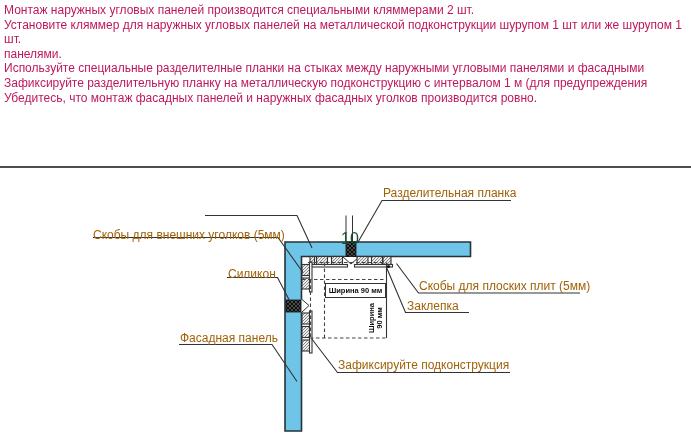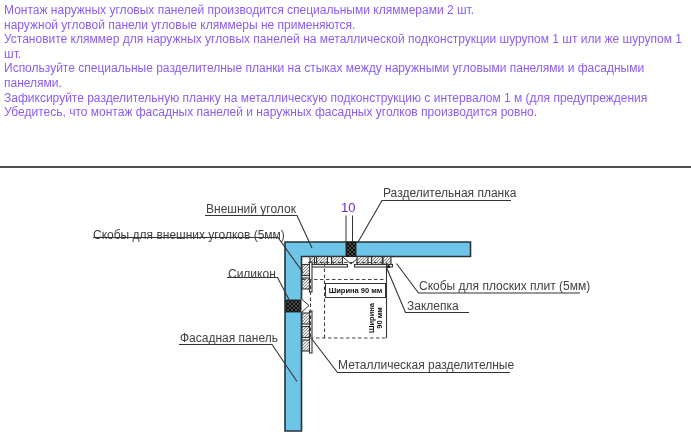--- a/index.html
+++ b/index.html
@@ -1,49 +1,48 @@
 <!DOCTYPE html>
 <html><head>
 <meta charset="utf-8">
 <style>
   html,body{margin:0;padding:0;background:#fff;}
   .canvas{
     position:relative;width:691px;height:442px;background:#fff;overflow:hidden;
     font-family:"Liberation Sans","DejaVu Sans",sans-serif;color:#161616;
   }
   .instructions{position:absolute;left:4px;top:3px;width:687px;}
-  .iline{white-space:nowrap;font-size:12px;line-height:14.6px;color:#8b5cf6;}
+  .iline{white-space:nowrap;font-size:12px;line-height:14.6px;color:#be185d;}
   .separator{position:absolute;left:0;top:166px;width:691px;height:2px;background:#4d4d4d;}
-  .dlabel{position:absolute;white-space:nowrap;font-size:12px;color:#404040;}
-  .dim10{position:absolute;font-size:13px;color:#6d28d9;}
+  .dlabel{position:absolute;white-space:nowrap;font-size:12px;color:#a16207;}
+  .dim10{position:absolute;font-size:16px;color:#14532d;margin-top:30px;}
   .wbox{
     position:absolute;left:325px;top:283px;width:59px;height:13px;
     border:1.2px solid #333;background:#fff;display:flex;align-items:center;justify-content:center;
     font-size:7.5px;font-weight:bold;color:#111;
   }
   .wrot{
     position:absolute;left:357px;top:307px;width:38px;height:22px;
     transform:rotate(-90deg);transform-origin:50% 50%;
     display:flex;flex-direction:column;align-items:center;justify-content:center;
     font-size:7.5px;font-weight:bold;line-height:8.5px;color:#111;text-align:center;
   }
   svg{position:absolute;left:0;top:0;}
 </style>
 </head>
 <body>
 
 <div class="canvas">
 
   <div class="instructions">
     <div class="iline">Монтаж наружных угловых панелей производится специальными кляммерами 2 шт.</div>
-    <div class="iline">наружной угловой панели угловые кляммеры не применяются.</div>
     <div class="iline">Установите кляммер для наружных угловых панелей на металлической подконструкции шурупом 1 шт или же шурупом 1</div>
     <div class="iline">шт.</div>
+    <div class="iline">панелями.</div>
     <div class="iline">Используйте специальные разделителные планки на стыках между наружными угловыми панелями и фасадными</div>
-    <div class="iline">панелями.</div>
     <div class="iline">Зафиксируйте разделительную планку на металлическую подконструкцию с интервалом 1 м (для предупреждения</div>
     <div class="iline">Убедитесь, что монтаж фасадных панелей и наружных фасадных уголков производится ровно.</div>
   </div>
 
   <div class="separator"></div>
 
   <svg width="691" height="276" viewBox="0 166 691 276" style="top:166px">
     <defs>
       <pattern id="hatchDark" width="4" height="4" patternUnits="userSpaceOnUse">
         <rect width="4" height="4" fill="#4a4a4a"></rect>
@@ -109,28 +108,27 @@
       <path d="M93,237.5 H278 L303,272.5"></path>
       <path d="M227,277.5 H277.5 L290,301.5"></path>
       <path d="M179,344.5 H272 L297,381.5"></path>
       <path d="M511,200.5 H382 L357.5,243"></path>
       <path d="M580,293 H418.5 L396.5,263.5"></path>
       <path d="M469,312.5 H405.5 L386.5,267.5"></path>
       <path d="M510,372.5 H337.5 L311.5,338.5"></path>
     </g>
   </svg>
 
-  <div class="dlabel" style="left:206px;top:202px">Внешний уголок</div>
   <div class="dlabel" style="left:93px;top:228px">Скобы для внешних уголков (5мм)</div>
   <div class="dlabel" style="left:228px;top:267px">Силикон</div>
   <div class="dlabel" style="left:180px;top:331px">Фасадная панель</div>
   <div class="dlabel" style="left:383px;top:186px">Разделительная планка</div>
   <div class="dlabel" style="left:419px;top:279px">Скобы для плоских плит (5мм)</div>
   <div class="dlabel" style="left:407px;top:299px">Заклепка</div>
-  <div class="dlabel" style="left:338px;top:358px">Металлическая разделителные</div>
+  <div class="dlabel" style="left:338px;top:358px">Зафиксируйте подконструкция</div>
   <div class="dim10" style="left:341px;top:200px">10</div>
 
   <div class="wbox">Ширина 90 мм</div>
 
   <div class="wrot">
     <span>Ширина</span>
     <span>90 мм</span>
   </div>
 
 </div>

